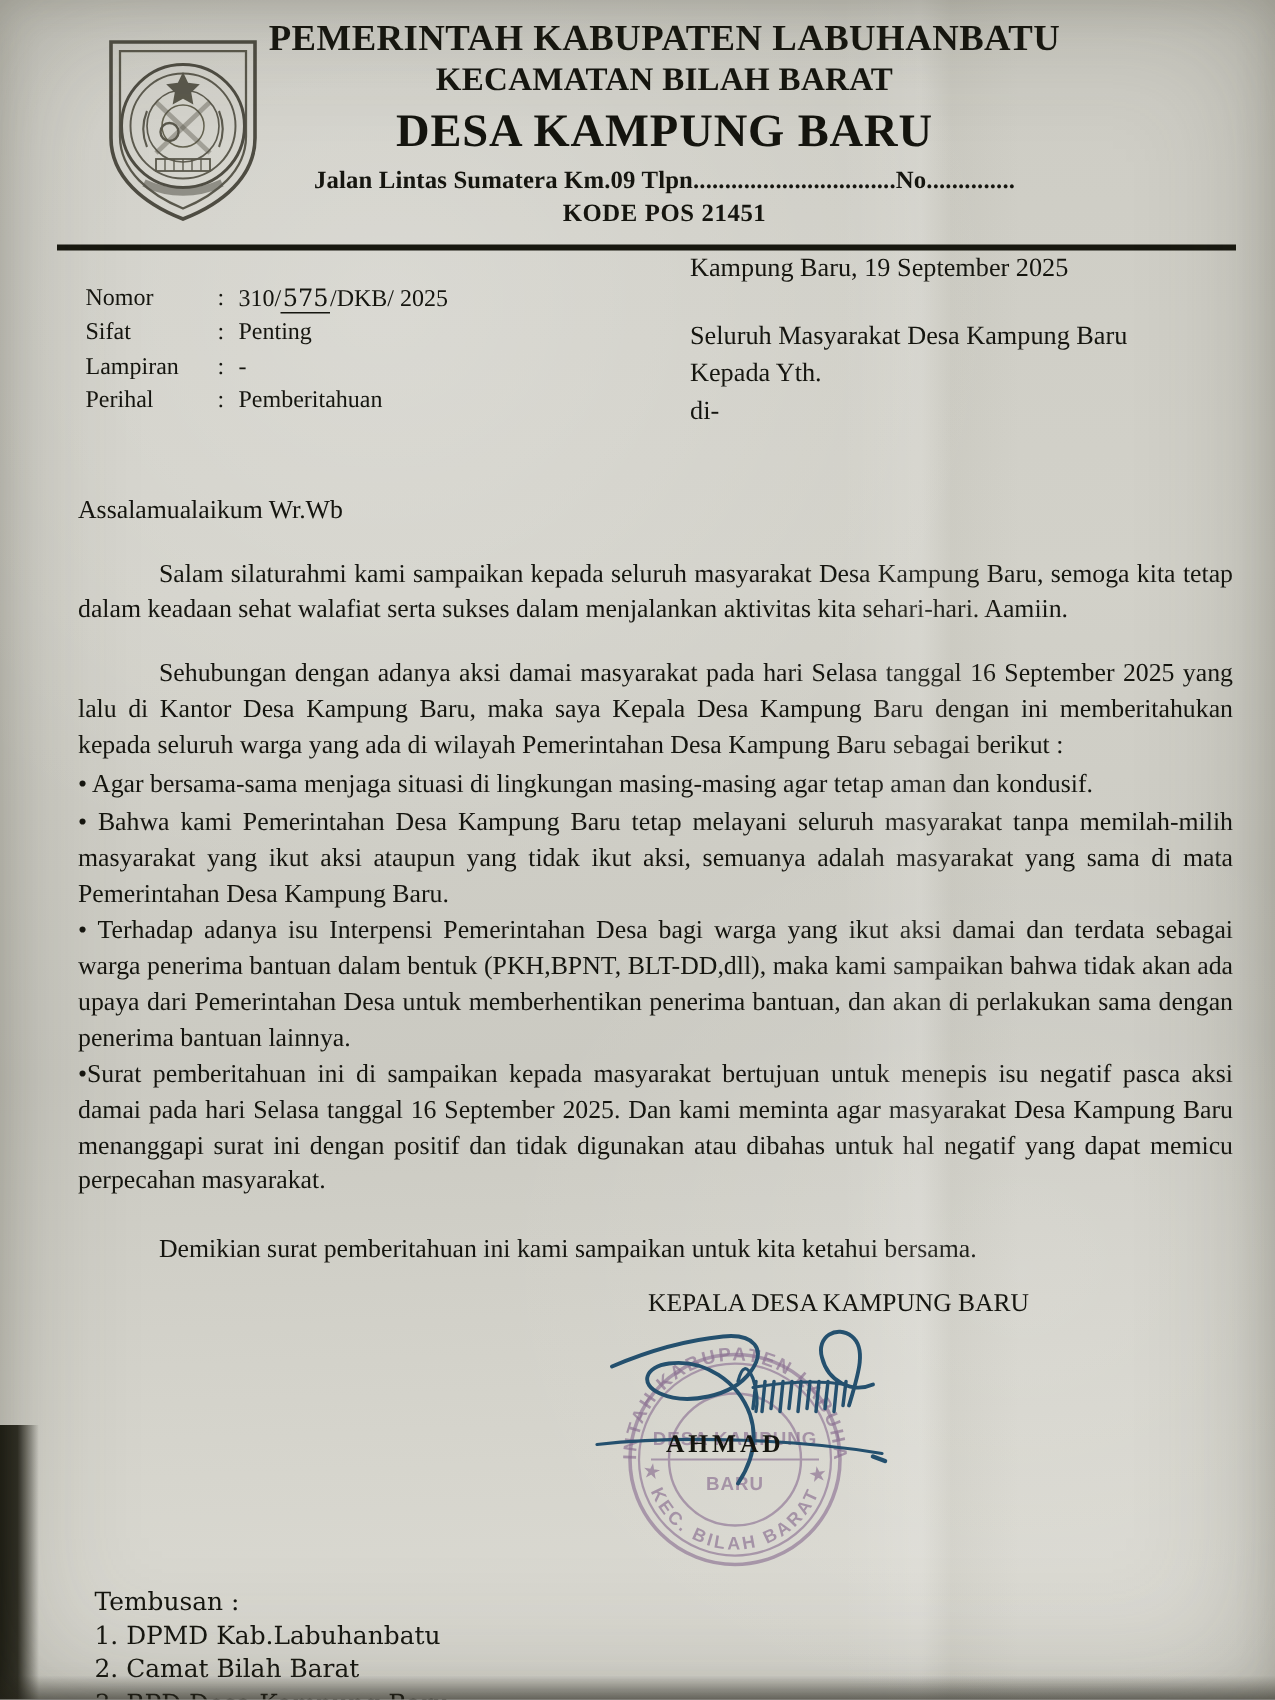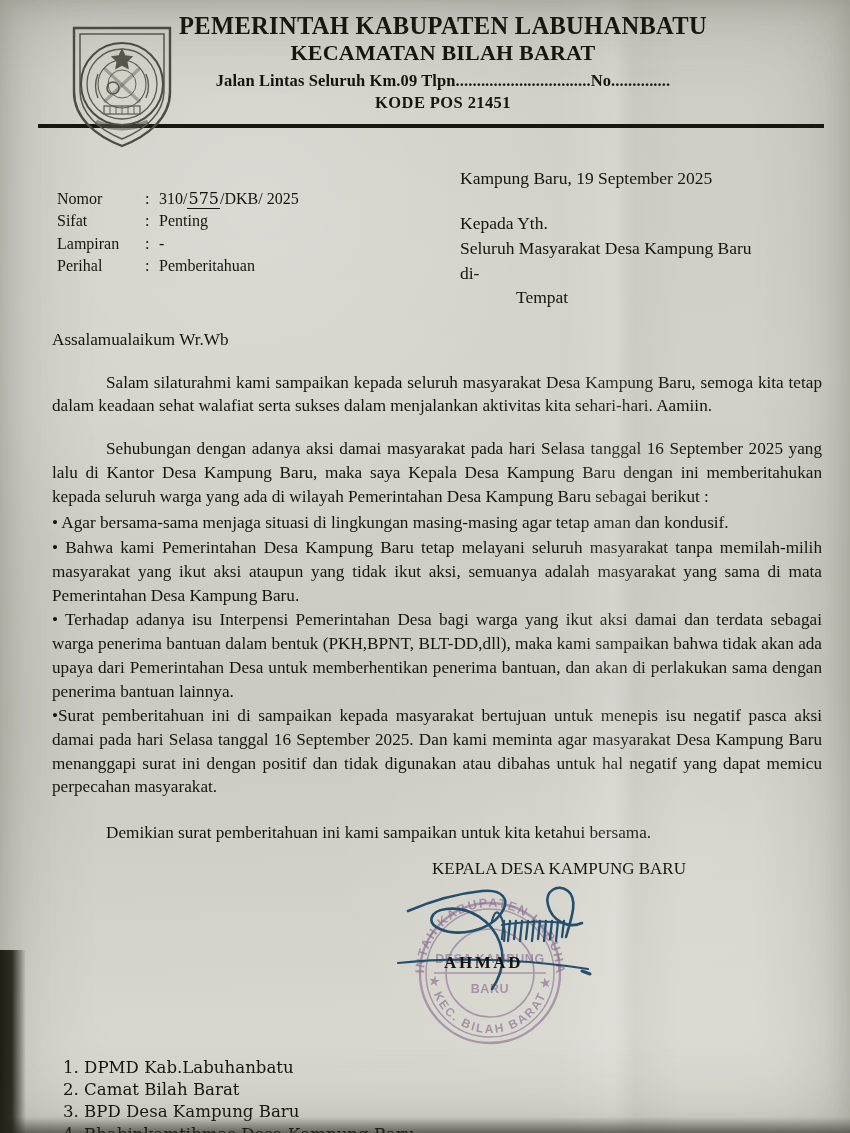--- a/index.html
+++ b/index.html
@@ -222,21 +222,22 @@
         <line x1="54" y1="88" x2="54" y2="96" stroke="#5a584c" stroke-width="0.9"></line>
         <line x1="60" y1="88" x2="60" y2="96" stroke="#5a584c" stroke-width="0.9"></line>
         <line x1="66" y1="88" x2="66" y2="96" stroke="#5a584c" stroke-width="0.9"></line>
         <path d="M28 104 q26 12 52 0" fill="none" stroke="#55534a" stroke-width="5" opacity="0.55"></path>
       </svg>
     </div>
 
     <div id="head-lines">
       <div class="hl1">PEMERINTAH KABUPATEN LABUHANBATU</div>
       <div class="hl2">KECAMATAN BILAH BARAT</div>
-      <div class="hl4">Jalan Lintas Seluruh Km.09 Tlpn................................No..............</div>
+      <div class="hl3">DESA KAMPUNG BARU</div>
+      <div class="hl4">Jalan Lintas Sumatera Km.09 Tlpn................................No..............</div>
       <div class="hl5">KODE POS 21451</div>
     </div>
 
     <div id="head-rule"></div>
   </div>
 
   <div id="meta">
 
     <div id="meta-left">
       <div class="mrow">
@@ -256,24 +257,23 @@
       </div>
       <div class="mrow">
         <span class="mlabel">Perihal</span>
         <span class="mcolon">:</span>
         <span class="mval">Pemberitahuan</span>
       </div>
     </div>
 
     <div id="meta-right">
       <div id="date-line">Kampung Baru, 19 September 2025</div>
+      <div>Seluruh Masyarakat Desa Kampung Baru</div>
       <div>Kepada Yth.</div>
-      <div>Seluruh Masyarakat Desa Kampung Baru</div>
       <div>di-</div>
-      <div id="tempat">Tempat</div>
     </div>
   </div>
 
   <div id="body">
     <div id="salam">Assalamualaikum Wr.Wb</div>
 
     <div class="para">Salam silaturahmi kami sampaikan kepada seluruh masyarakat Desa Kampung Baru, semoga kita tetap dalam keadaan sehat walafiat serta sukses dalam menjalankan aktivitas kita sehari-hari. Aamiin.</div>
     <div class="para">Sehubungan dengan adanya aksi damai masyarakat pada hari Selasa tanggal 16 September 2025 yang lalu di Kantor Desa Kampung Baru, maka saya Kepala Desa Kampung Baru dengan ini memberitahukan kepada seluruh warga yang ada di wilayah Pemerintahan Desa Kampung Baru sebagai berikut :</div>
 
     <div class="bullet">• Agar bersama-sama menjaga situasi di lingkungan masing-masing agar tetap aman dan kondusif.</div>
@@ -327,20 +327,21 @@
           <path d="M2 86 C56 80 132 82 192 92" stroke-width="2.1"></path>
           <path d="M186 94 l8 3" stroke-width="3"></path>
         </g>
       </svg>
     </div>
 
     <div id="signer-name">AHMAD</div>
   </div>
 
   <div id="tembusan">
+    <div id="tembusan-label">Tembusan :</div>
     <div class="tb-item">1. DPMD Kab.Labuhanbatu</div>
     <div class="tb-item">2. Camat Bilah Barat</div>
     <div class="tb-item">3. BPD Desa Kampung Baru</div>
     <div class="tb-item">4. Bhabinkamtibmas Desa Kampung Baru</div>
 
   </div>
 
   <div id="edge-left"></div>
   <div id="edge-bottom"></div>
   <div id="edge-vignette"></div>

